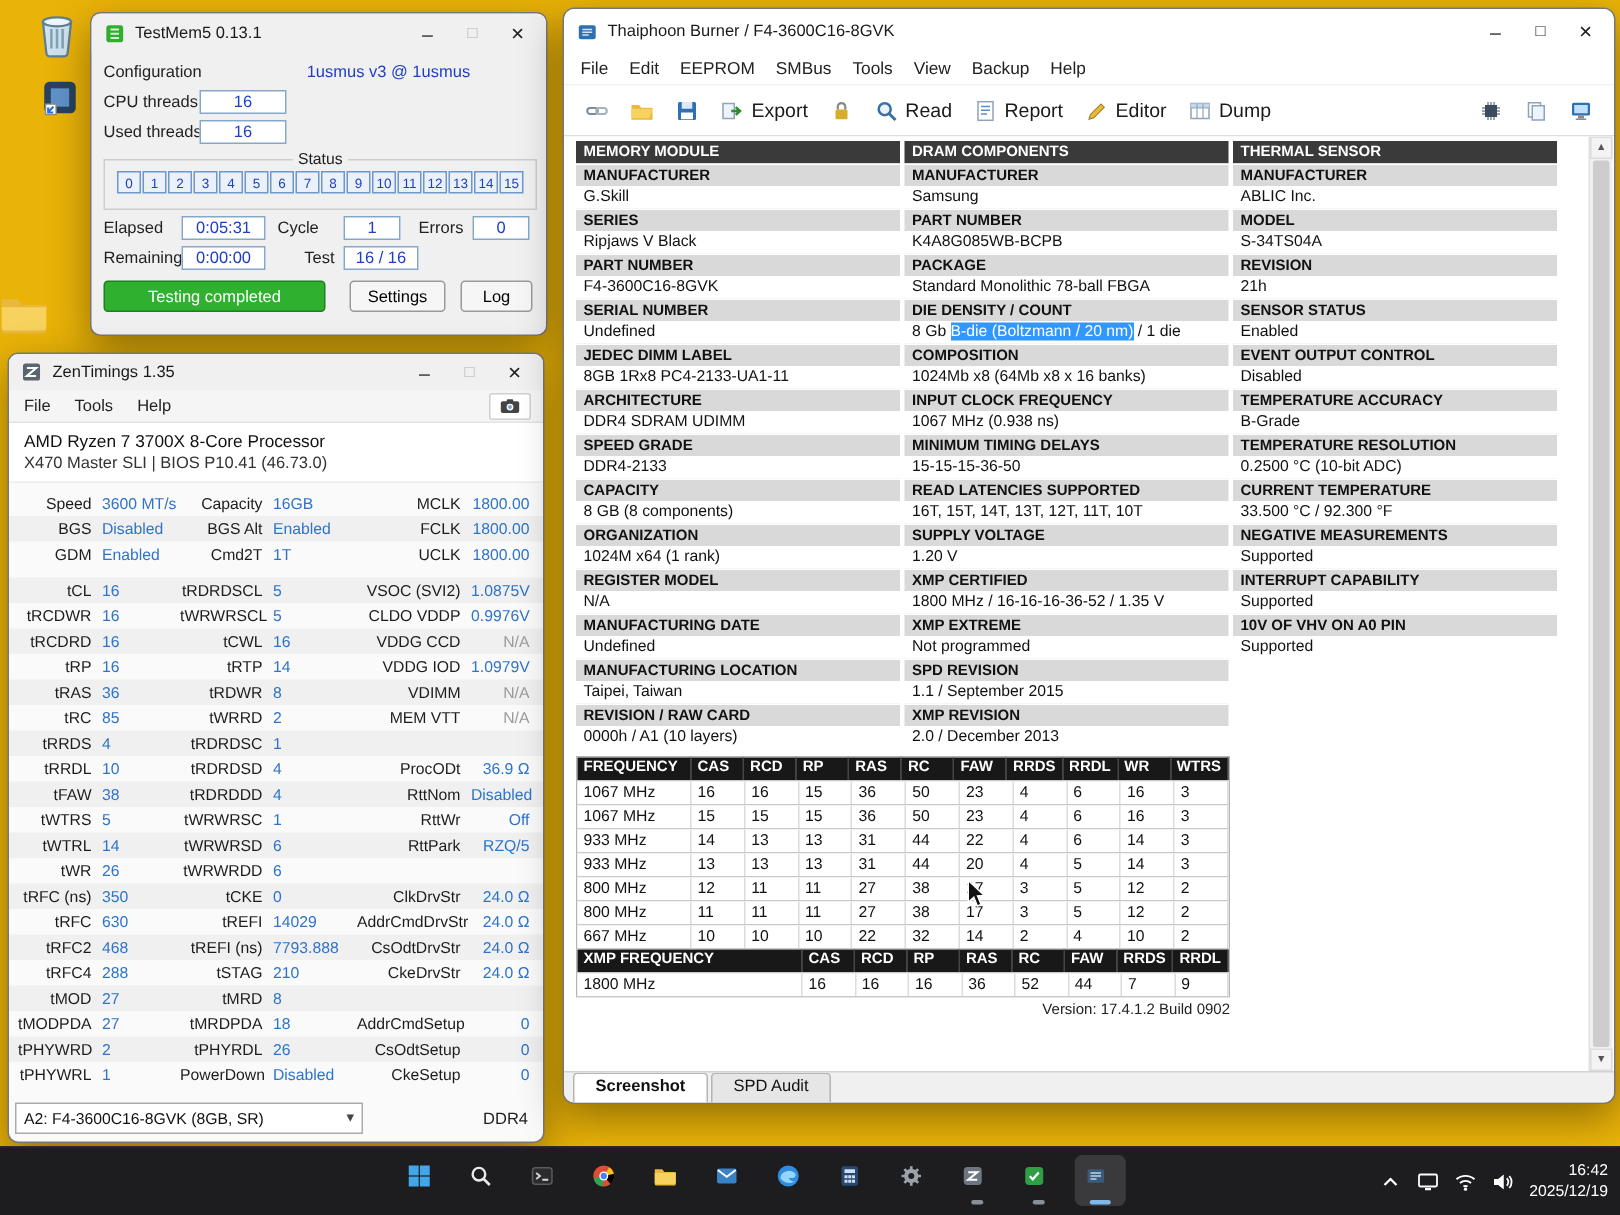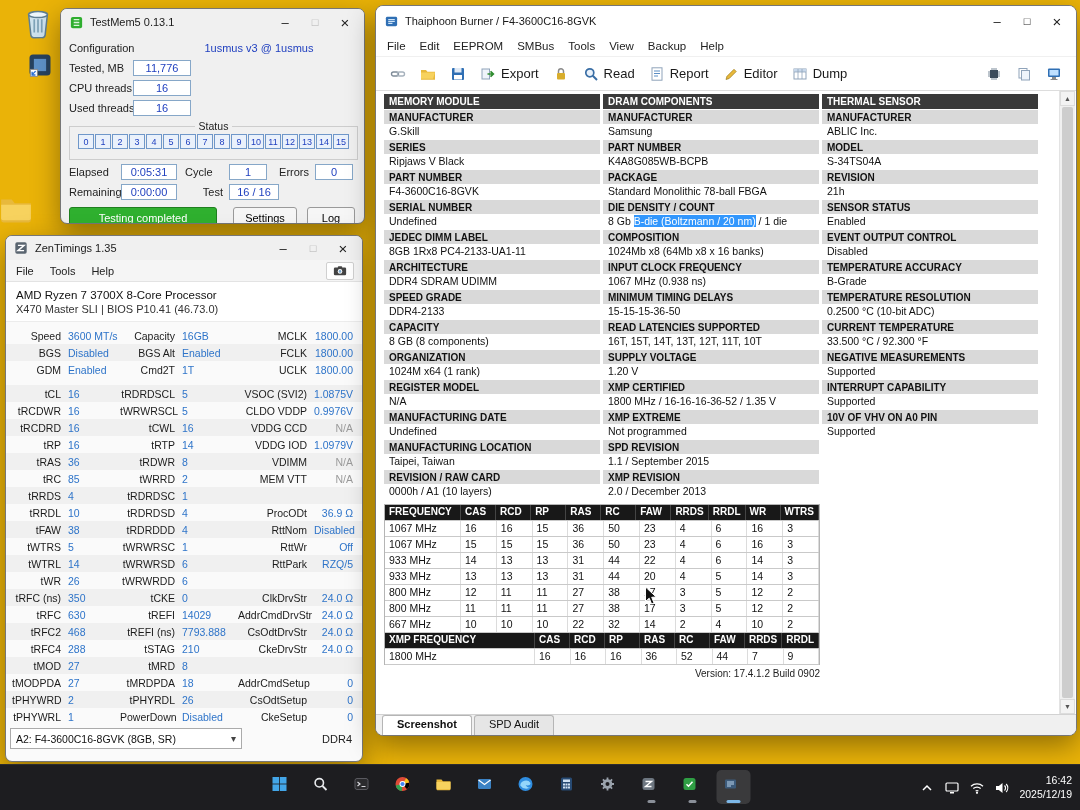--- a/index.html
+++ b/index.html
@@ -50,21 +50,21 @@
 .zt-head .l1{font-size:11.5px;color:#111;margin-bottom:2px;white-space:nowrap}
 .zt-head .l2{font-size:11px;color:#333;white-space:nowrap}
 .zt-rows{padding-top:5px}
 .zt-row{display:grid;grid-template-columns:56px 52px 62px 56px 76px 1fr;height:17px;align-items:center;padding:0 6px;font-size:10.5px}
 .zt-rows .zt-row:nth-child(even){background:#f0f0f0}
 .zt-gap{margin-top:7px}
 .zt-l{text-align:right;padding-right:7px;color:#1c1c1c;white-space:nowrap}
 .zt-v{color:#2e74c9;white-space:nowrap}
 .zt-v.na{color:#9a9a9a}
 .zt-v.c6{text-align:right;padding-right:3px}
-.zt-bottom{position:absolute;left:4px;right:6px;bottom:12px;display:flex;align-items:center}
+.zt-bottom{position:absolute;left:4px;right:6px;bottom:5px;display:flex;align-items:center}
 .zt-combo{width:232px;height:21px;border:1px solid #ababab;background:#fff;display:flex;align-items:center;padding:0 5px;font-size:10.5px;white-space:nowrap}
 .zt-combo::after{content:"▾";margin-left:auto;color:#444;font-size:10px}
 .zt-ddr{margin-left:auto;font-size:11px;color:#222;padding-right:4px}
 
 
 #tp{left:375px;top:5px;width:702px;height:731px;background:#fff;display:flex;flex-direction:column;border-radius:8px}
 #tp .tbar{height:30px;background:#fff}
 .tp-menubar{display:flex;height:21px;align-items:center;padding:0 4px;background:#fff;border-bottom:1px solid #f0f0f0;flex:0 0 auto}
 .tp-menubar .menu-item{padding:2px 7px;font-size:11.5px}
 .tp-toolbar{display:flex;align-items:center;height:34px;padding:0 8px;gap:2px;background:#fff;border-bottom:1px solid #ddd;flex:0 0 auto}
@@ -155,24 +155,20 @@
         <span class="wb wb-max disabled"></span>
         <span class="wb wb-close"></span>
       </span>
     </div>
     <div class="tm5-body">
       <div class="tm5-row">
         <span class="tm5-lbl">Configuration</span>
         <span class="tm5-link">1usmus v3 @ 1usmus</span>
       </div>
       <div class="tm5-row">
-        <span class="tm5-lbl w64">Tested, MB</span>
-        <span class="tm5-box">11,776</span>
-      </div>
-      <div class="tm5-row">
         <span class="tm5-lbl w64">CPU threads</span>
         <span class="tm5-box">16</span>
       </div>
       <div class="tm5-row">
         <span class="tm5-lbl w64">Used threads</span>
         <span class="tm5-box">16</span>
       </div>
       <fieldset class="tm5-status">
         <legend>Status</legend>
         <div id="tm5-threads" class="tm5-threads">

